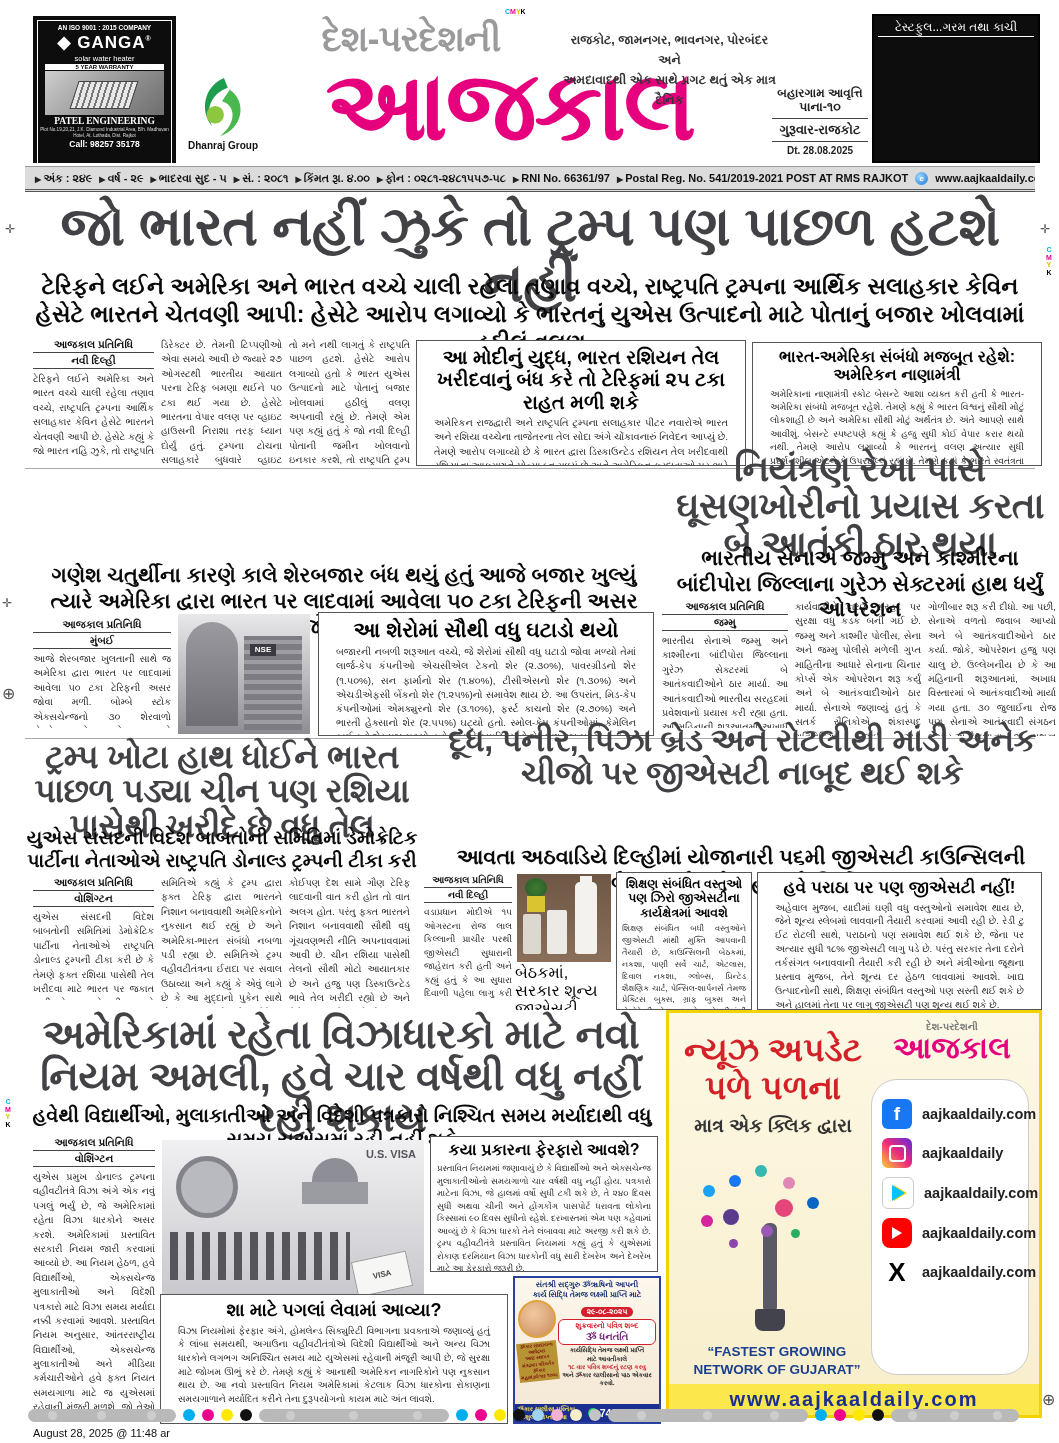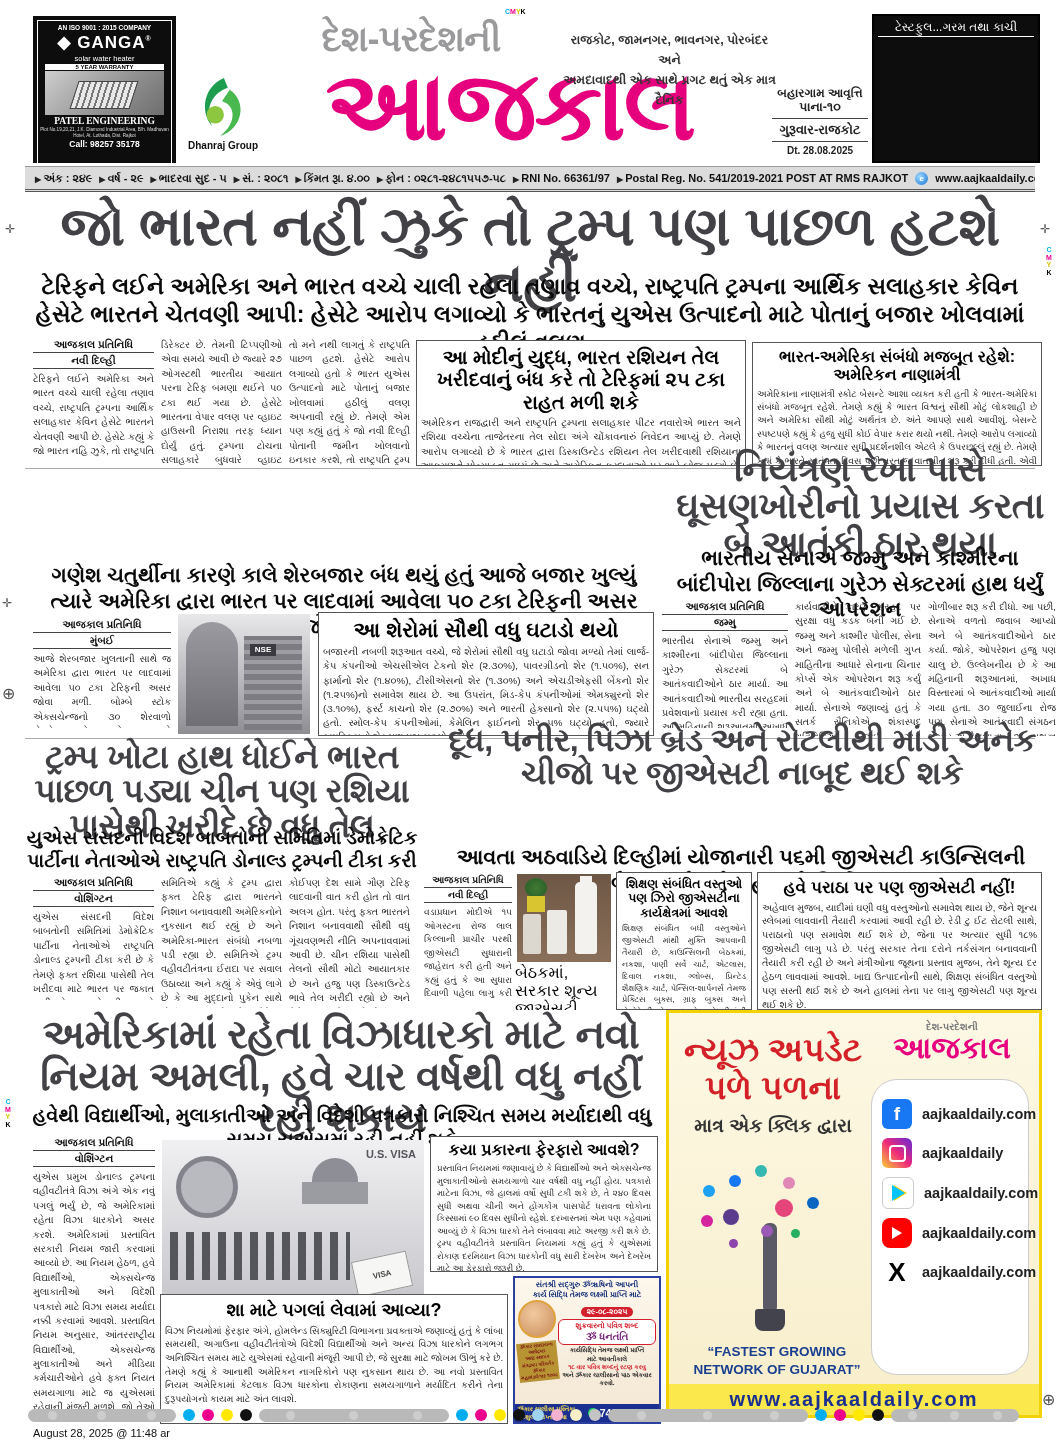--- a/index.html
+++ b/index.html
@@ -3,21 +3,21 @@
 <meta charset="utf-8">
 <style>
   html,body{margin:0;padding:0;background:#fff}
   #page{position:relative;width:1059px;height:1443px;background:#fff;font-family:"Liberation Sans",sans-serif;overflow:hidden}
   .abs{position:absolute;box-sizing:border-box}
   .hl{font-weight:800;color:#414146;text-align:center;line-height:1.04;letter-spacing:-.5px}
   .subhl{font-weight:800;color:#0a0a0a;text-align:center;line-height:1.22}
   .bcol{font-size:9.6px;line-height:1.5;text-align:justify;color:#1b1b1b;overflow:hidden}
   .byline{font-size:10.5px;font-weight:800;text-align:center;margin-bottom:3px;color:#111}
   .byline div{border-bottom:1.5px solid #444;padding-bottom:1px;margin-bottom:1px}
-  .nbox{border:1.5px solid #555;padding:5px 4px;background:#fff;overflow:hidden}
+  .nbox{border:1.5px solid #555;padding:5px 17px;background:#fff;overflow:hidden}
   .nbox h3{margin:0 0 3px;text-align:center;font-weight:800;color:#000;line-height:1.15}
   .nbox p{margin:0;font-size:9.8px;line-height:1.45;text-align:justify;color:#1b1b1b}
   .hairline{border-top:1px solid #aaa}
   .regmark{color:#555;font-size:12px}
   .cmyk-v span{display:block;font-size:7px;font-weight:bold;line-height:1.1;text-align:center}
   .cmyk-h span{font-size:7px;font-weight:bold}
   .c1{color:#00aeef}.c2{color:#ec008c}.c3{color:#d6c400}.c4{color:#000}
   
   #infobar{display:flex;align-items:center;gap:7px;background:#dcdcdc;border-top:1px solid #999;border-bottom:3px double #555;padding:0 10px;font-size:11px;font-weight:bold;color:#111;white-space:nowrap;overflow:hidden}
   .ib-item::before{content:"▶ ";font-size:8px;color:#222}

